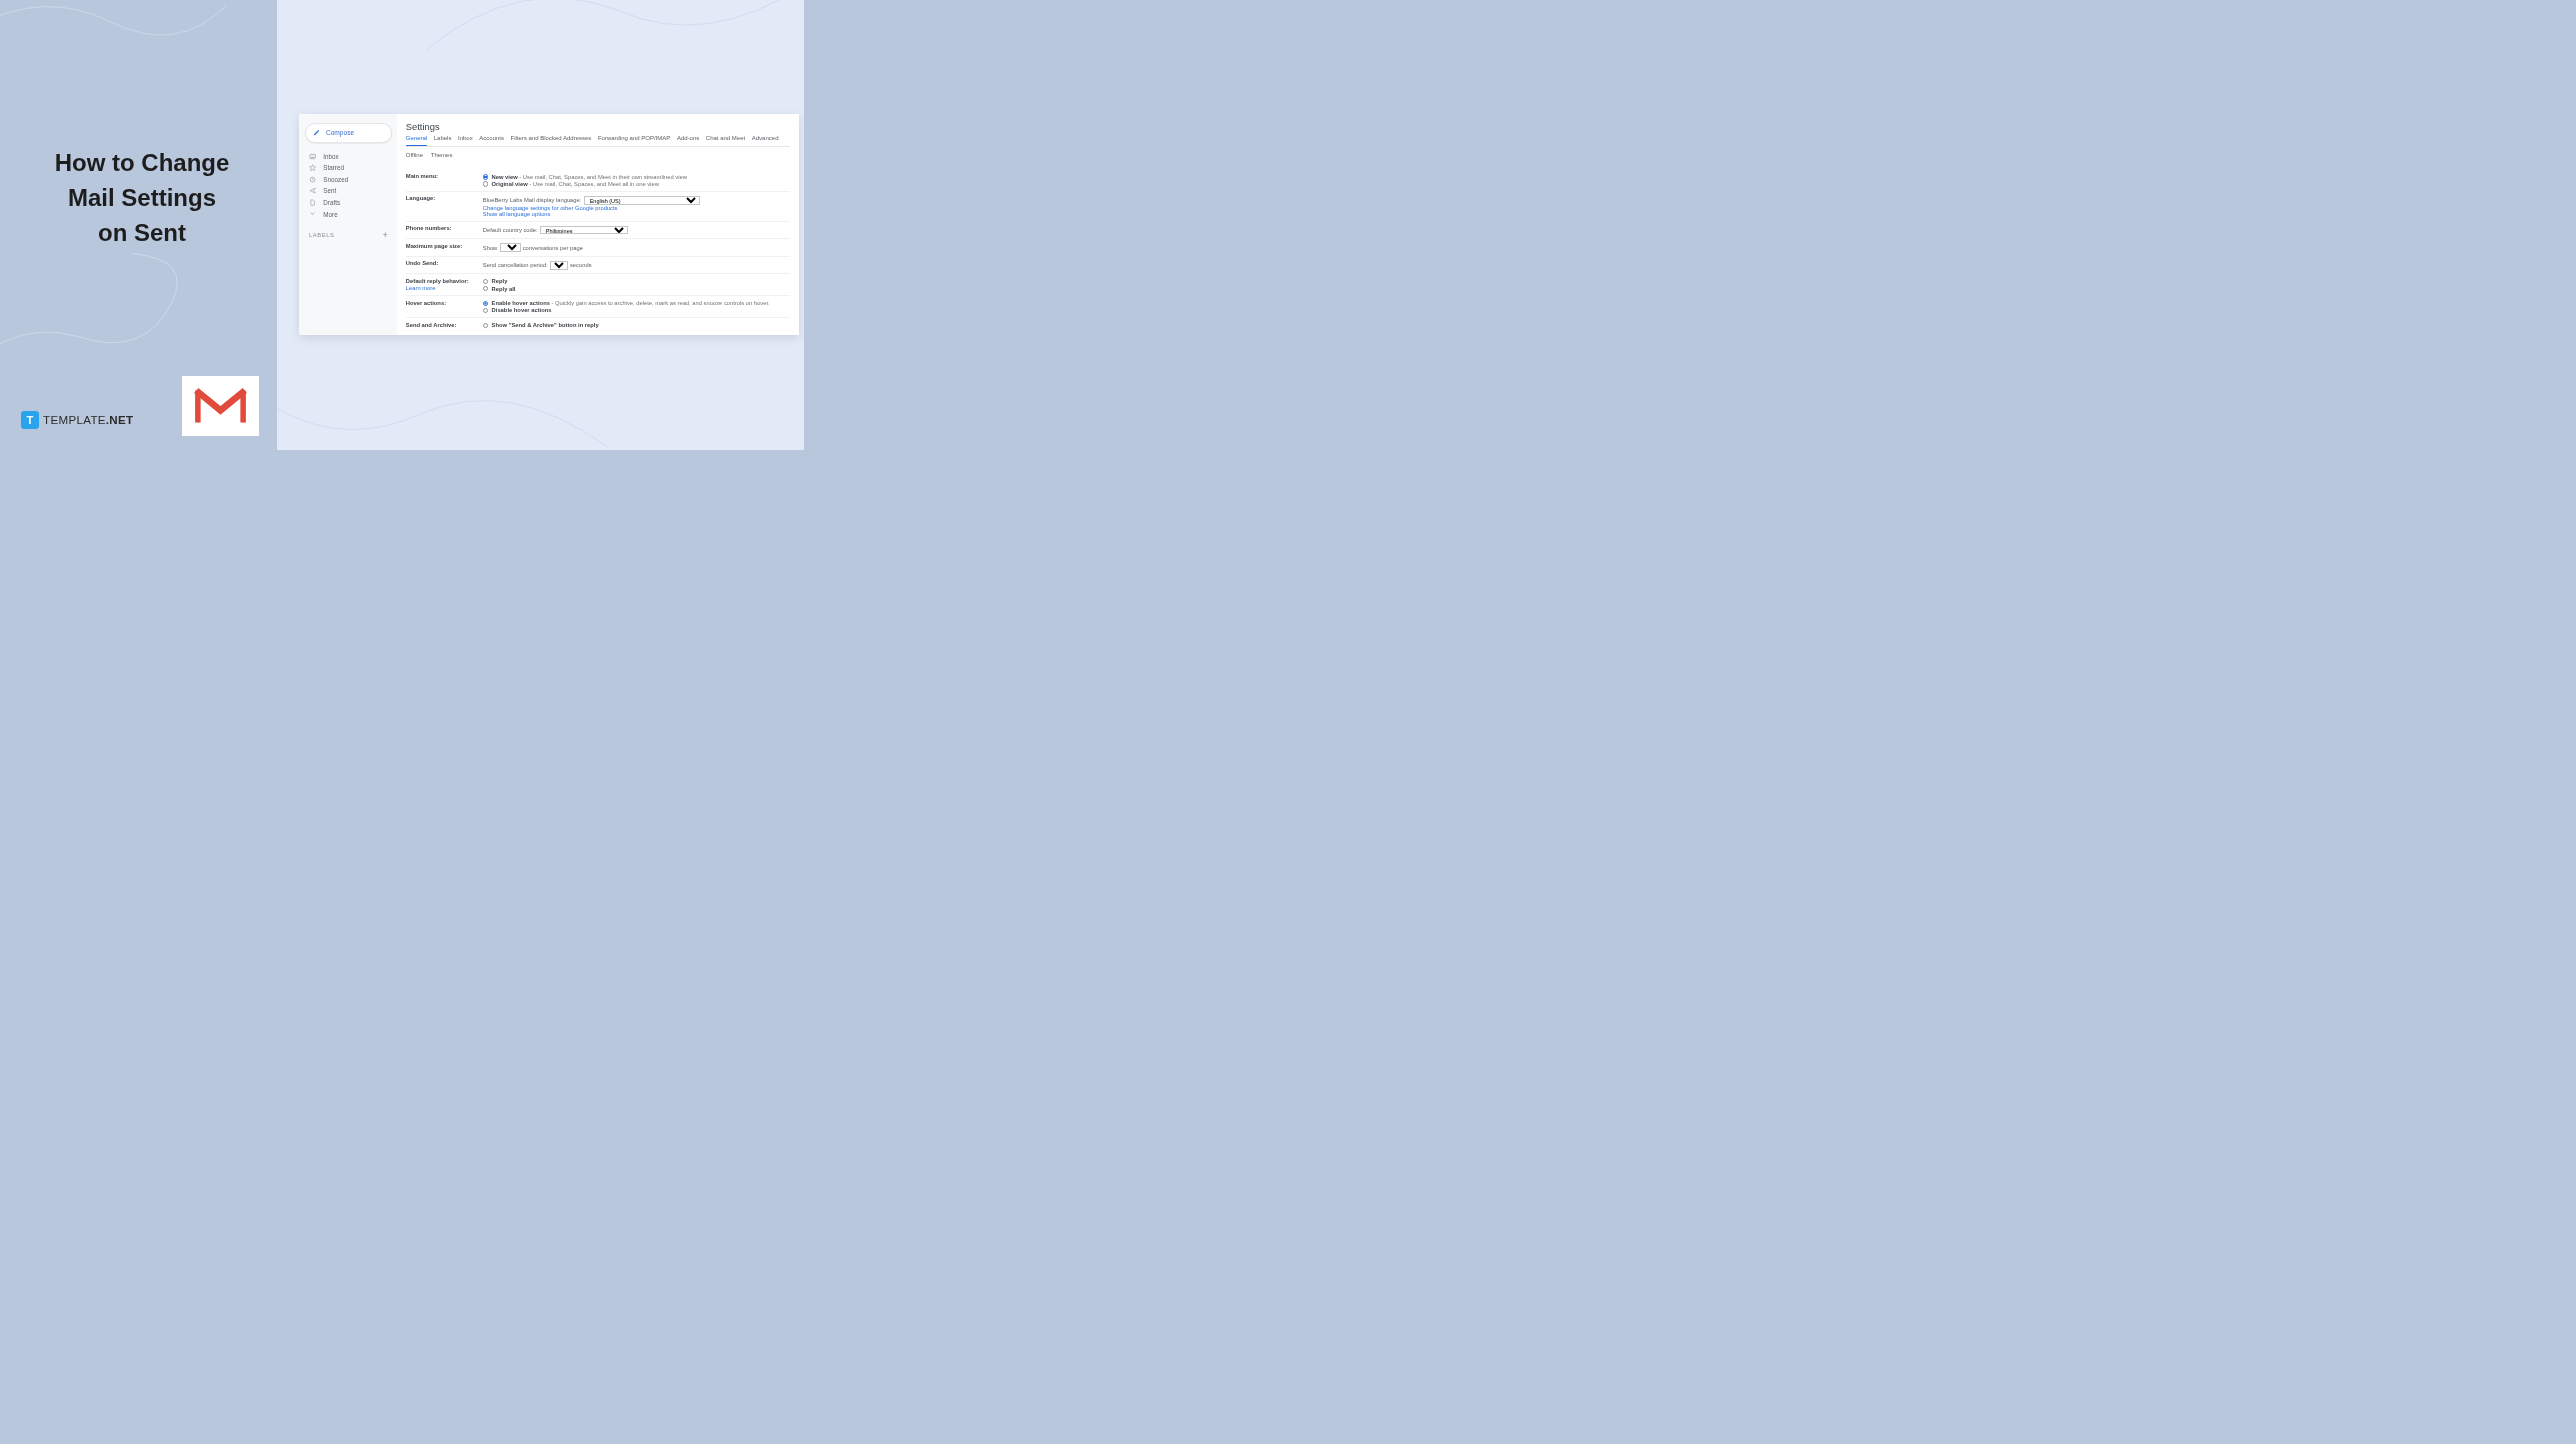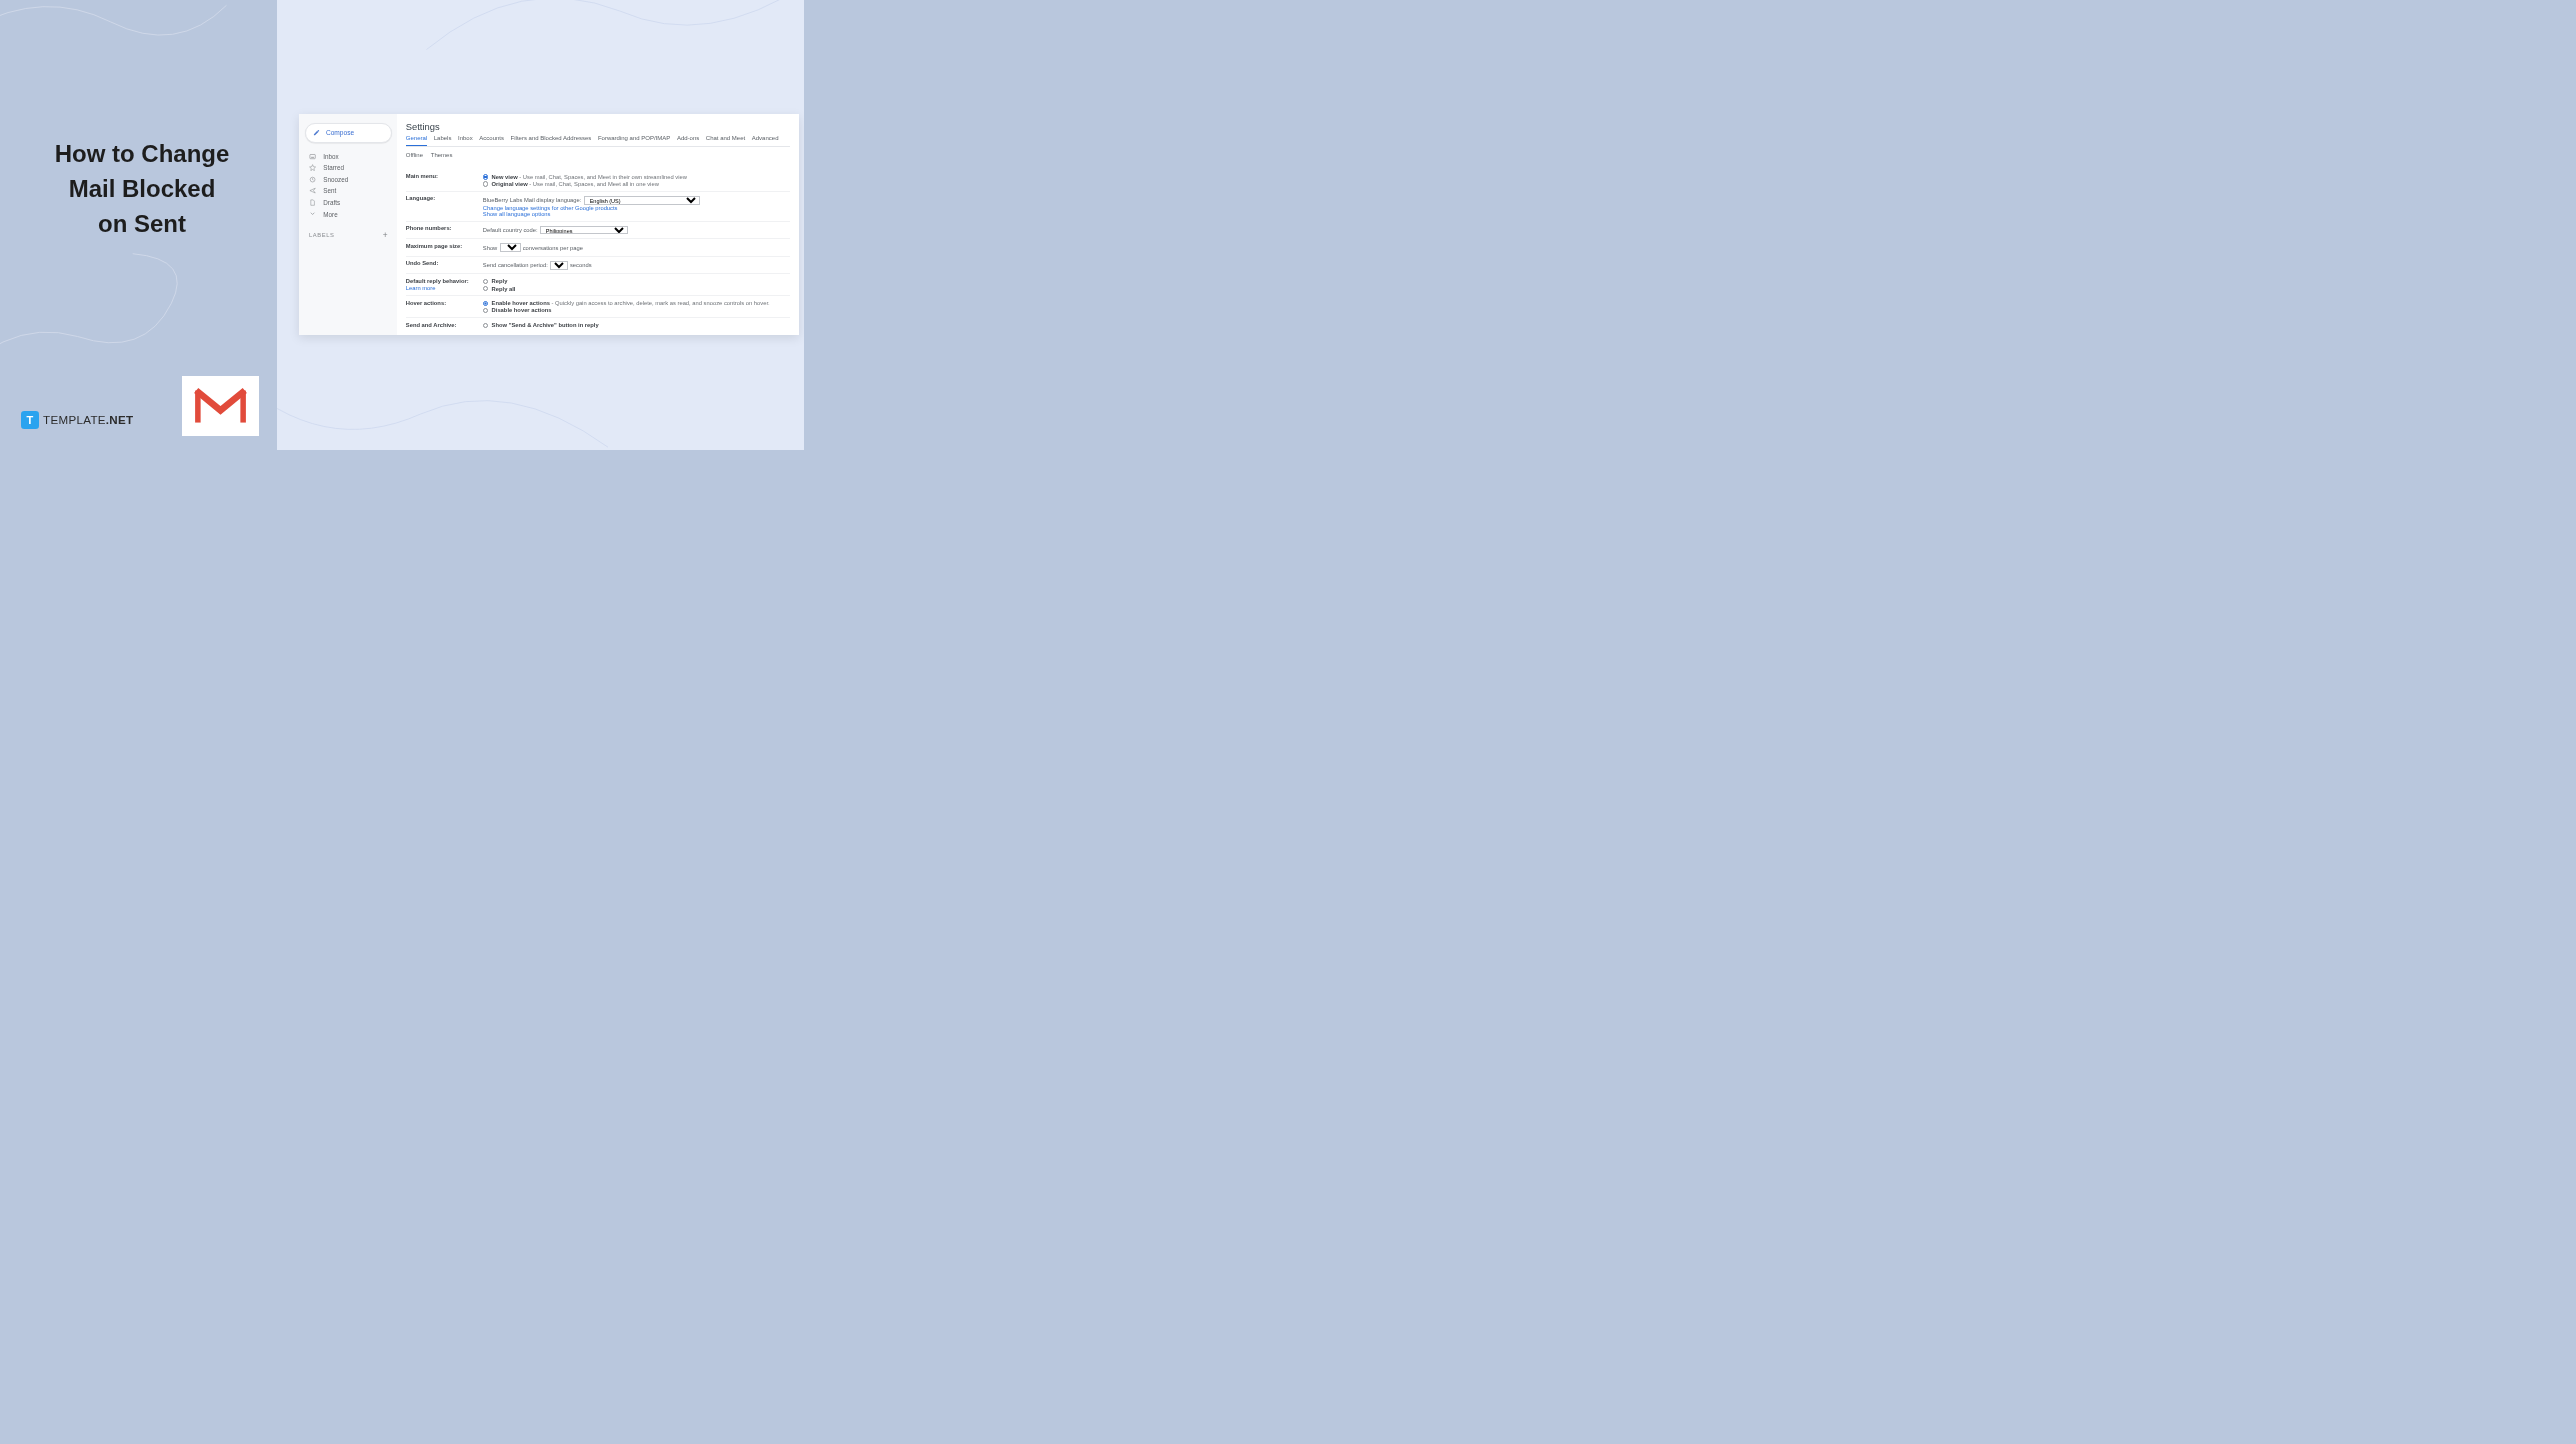--- a/index.html
+++ b/index.html
@@ -18,21 +18,21 @@
     width: 527px;
     height: 450px;
     background: #e2e9f7;
     overflow: hidden;
   }
   .decor { position: absolute; pointer-events: none; }
   .decor svg { display: block; }
   .hero-title {
     position: absolute;
     left: 26px;
-    top: 137px;
+    top: 146px;
     width: 232px;
     font-size: 24px;
     font-weight: 700;
     color: #1d1d1d;
     line-height: 1.45;
     text-align: center;
   }
   .hero-title span { display: block; }
   .brand {
     position: absolute;
@@ -184,21 +184,21 @@
   </div>
   <div class="decor" style="left:-44px;top:298px;">
     <svg width="386" height="177" viewBox="0 0 700 320">
         <path d="M0 140 Q 160 290, 340 210 Q 500 140, 680 270" stroke="#cfd9ef" stroke-width="1.6" fill="none"></path>
       </svg>
   </div>
 </div>
 
 <div class="hero-title">
   <span>How to Change</span>
-  <span>Mail Blocked</span>
+  <span>Mail Settings</span>
   <span>on Sent</span>
 </div>
 
 <div class="brand">
   <div class="brand-icon">T</div>
   <div class="brand-text">
     <span class="bold">TEMPLATE</span><span class="light">.NET</span>
   </div>
 </div>
 

